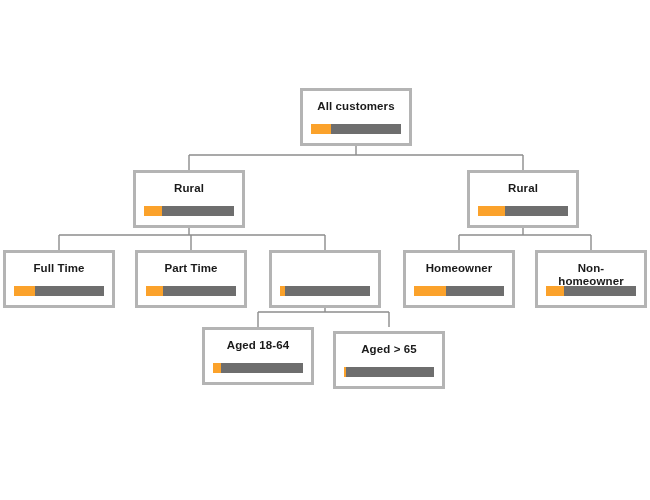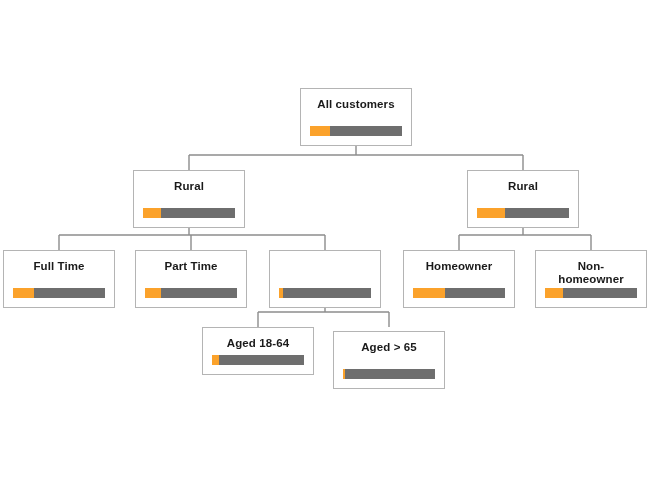--- a/index.html
+++ b/index.html
@@ -26,21 +26,21 @@
     top: 0;
     width: 650px;
     height: 500px;
     pointer-events: none;
   }
   
   .node {
     position: absolute;
     box-sizing: border-box;
     background: #ffffff;
-    border: 1px solid #000000;
+    border: 3px solid #000000;
     display: flex;
     flex-direction: column;
     align-items: center;
     z-index: 2;
   }
   .node-label {
     font-size: 11.5px;
     font-weight: bold;
     color: #1a1a1a;
     text-align: center;
@@ -134,21 +134,21 @@
           <div class="bar-fill" style="background: rgb(251, 162, 43); width: 35%;"></div>
         </div>
       </div>
       <div class="node" style="left: 535px; top: 250px; width: 112px; height: 58px; border-color: rgb(180, 180, 180);">
         <div class="node-label" style="color: rgb(26, 26, 26);">Non-
 homeowner</div>
         <div class="bar-track" style="background: rgb(110, 110, 110);">
           <div class="bar-fill" style="background: rgb(251, 162, 43); width: 20%;"></div>
         </div>
       </div>
-      <div class="node" style="left: 202px; top: 327px; width: 112px; height: 48px; border-color: rgb(180, 180, 180);">
+      <div class="node" style="left: 202px; top: 327px; width: 112px; height: 58px; border-color: rgb(180, 180, 180);">
         <div class="node-label" style="color: rgb(26, 26, 26);">Aged 18-64</div>
         <div class="bar-track" style="background: rgb(110, 110, 110);">
           <div class="bar-fill" style="background: rgb(251, 162, 43); width: 8%;"></div>
         </div>
       </div>
       <div class="node" style="left: 333px; top: 331px; width: 112px; height: 58px; border-color: rgb(180, 180, 180);">
         <div class="node-label" style="color: rgb(26, 26, 26);">Aged &gt; 65</div>
         <div class="bar-track" style="background: rgb(110, 110, 110);">
           <div class="bar-fill" style="background: rgb(251, 162, 43); width: 2%;"></div>
         </div>

